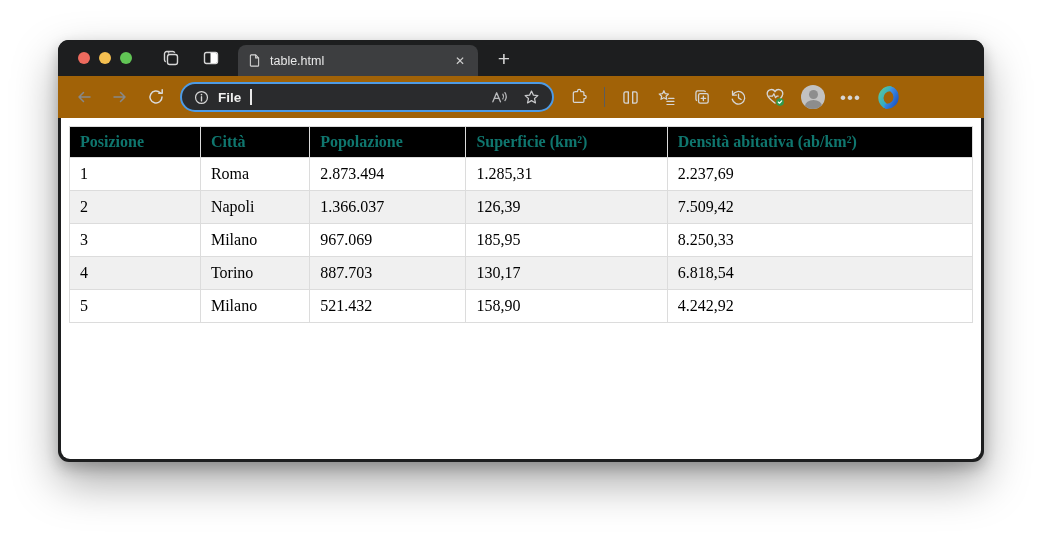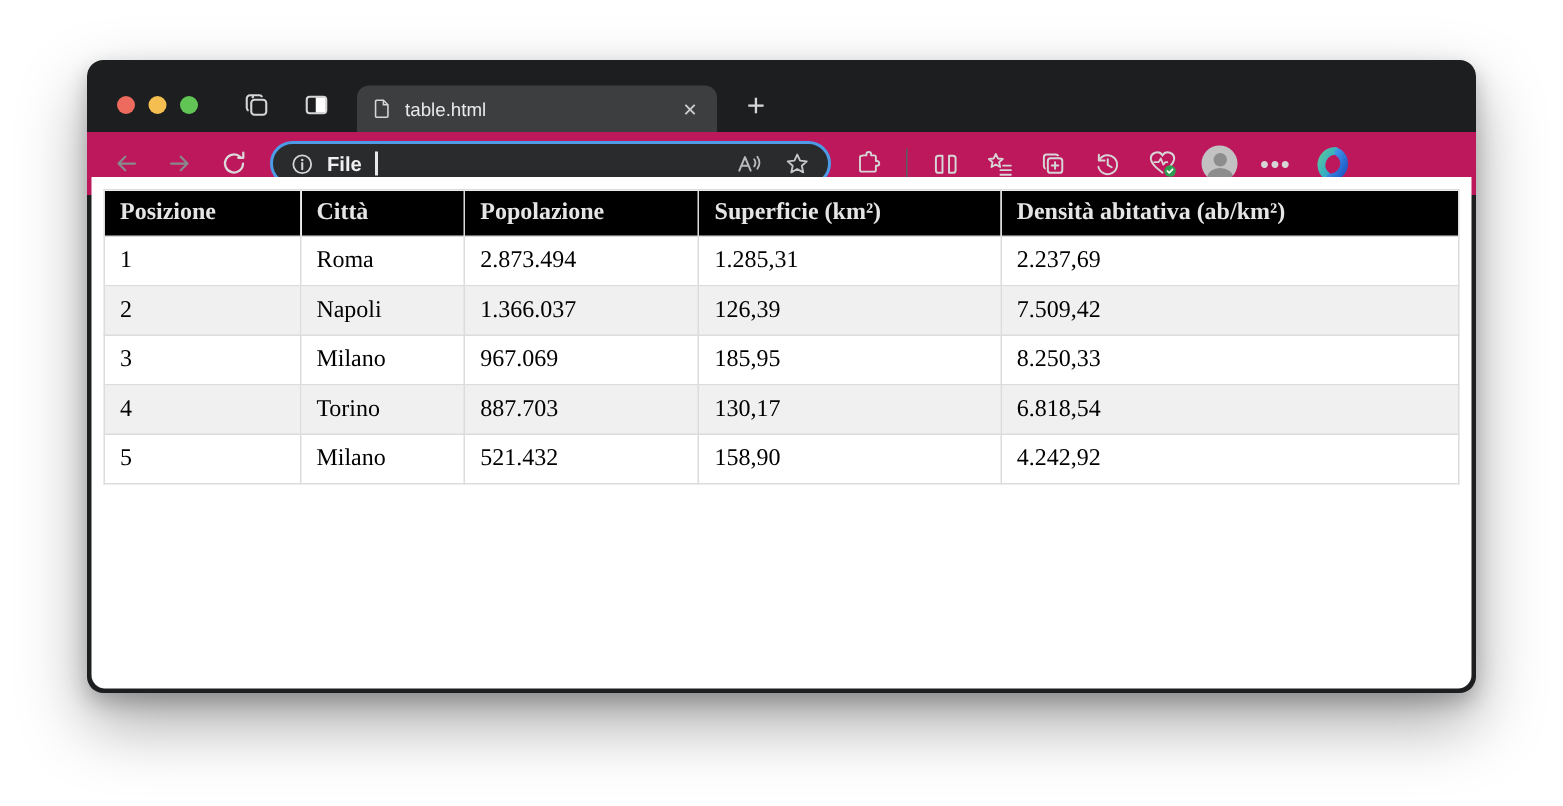--- a/index.html
+++ b/index.html
@@ -4,39 +4,39 @@
 <style>
   * { box-sizing: border-box; margin: 0; padding: 0; }
   html, body { width: 1042px; height: 537px; background: #ffffff; overflow: hidden;
     font-family: "Liberation Sans", sans-serif; }
 
   .window { position: absolute; left: 58px; top: 40px; width: 926px; height: 422px;
     background: #1d1e1f; border-radius: 11px; overflow: hidden;
     box-shadow: 0 20px 45px rgba(0,0,0,.35), 0 6px 14px rgba(0,0,0,.22); }
 
   
-  .titlebar { height: 36px; display: flex; align-items: center; background: #1d1e1f; margin-top: 12px; }
+  .titlebar { height: 36px; display: flex; align-items: center; background: #1d1e1f; }
   .lights { display: flex; gap: 9px; margin-left: 20px; }
   .light { width: 12px; height: 12px; border-radius: 50%; }
   .tb-btn { display: flex; align-items: center; justify-content: center; width: 26px; height: 26px;
     border-radius: 5px; cursor: default; }
   .tb-btn.workspaces { margin-left: 26px; }
   .tb-btn.sidebar   { margin-left: 14px; }
   .tab { margin-left: 14px; align-self: flex-end; width: 240px; height: 31px;
     background: #3d3e40; border-radius: 8px 8px 0 0; display: flex; align-items: center;
     padding: 0 9px; }
   .tab-label { flex: 1; color: #e9e9e9; font-size: 12.5px; margin-left: 8px; white-space: nowrap;
     overflow: hidden; }
   .tab-close { color: #cfcfcf; font-size: 12px; width: 18px; height: 18px; display: flex;
     align-items: center; justify-content: center; border-radius: 4px; }
   .newtab { margin-left: 13px; color: #d6d6d6; font-size: 21px; font-weight: 300; width: 26px;
     height: 26px; display: flex; align-items: center; justify-content: center; line-height: 1; }
 
   
-  .toolbar { height: 42px; background: #be185d; display: flex; align-items: center; padding: 0 12px; }
+  .toolbar { height: 42px; background: #a16207; display: flex; align-items: center; padding: 0 12px; }
   .nav-btn { width: 28px; height: 28px; display: flex; align-items: center; justify-content: center;
     border-radius: 5px; flex: none; }
   .nav-btn + .nav-btn { margin-left: 8px; }
   .addressbar { margin-left: 10px; width: 374px; height: 30px; background: #2a2b2d;
     border: 2px solid #4d9be6; border-radius: 16px; display: flex; align-items: center;
     padding: 0 11px; flex: none; }
   .addr-label { color: #f0f0f0; font-size: 13.5px; font-weight: 700; margin-left: 8px; }
   .caret { width: 1.5px; height: 16px; background: #e9e9e9; margin-left: 9px; }
   .addr-right { margin-left: auto; display: flex; align-items: center; gap: 13px; }
   .icon-row { display: flex; align-items: center; gap: 15px; margin-left: 15px; }
@@ -49,21 +49,21 @@
     border-radius: 50% 50% 0 0; background: #8d8d8d; }
   .more-dots { color: #d6d6d6; font-size: 17px; letter-spacing: 1px; line-height: 1; }
 
   
   .content { position: absolute; top: 78px; left: 3px; right: 3px; bottom: 3px; background: #ffffff;
     border-radius: 0 0 9px 9px; overflow: hidden; }
   .page { padding: 8px; font-family: "Liberation Serif", serif; }
   table { border-collapse: collapse; width: 100%; table-layout: fixed; }
   th, td { border: 1px solid #dcdcdc; text-align: left; font-size: 16px; padding: 7px 10px;
     overflow: hidden; white-space: nowrap; }
-  th { background: #000000; color: #e5e5e5; font-weight: 700; padding: 6px 10px; margin-top: 46px; }
+  th { background: #000000; color: #0f766e; font-weight: 700; padding: 6px 10px; margin-top: 46px; }
   tbody tr:nth-child(even) td { background: #f0f0f0; }
   tbody td { color: #000000; background: #ffffff; }
 
   svg { display: block; }
 </style>
 </head>
 <body>
 
 <div class="window">
 

